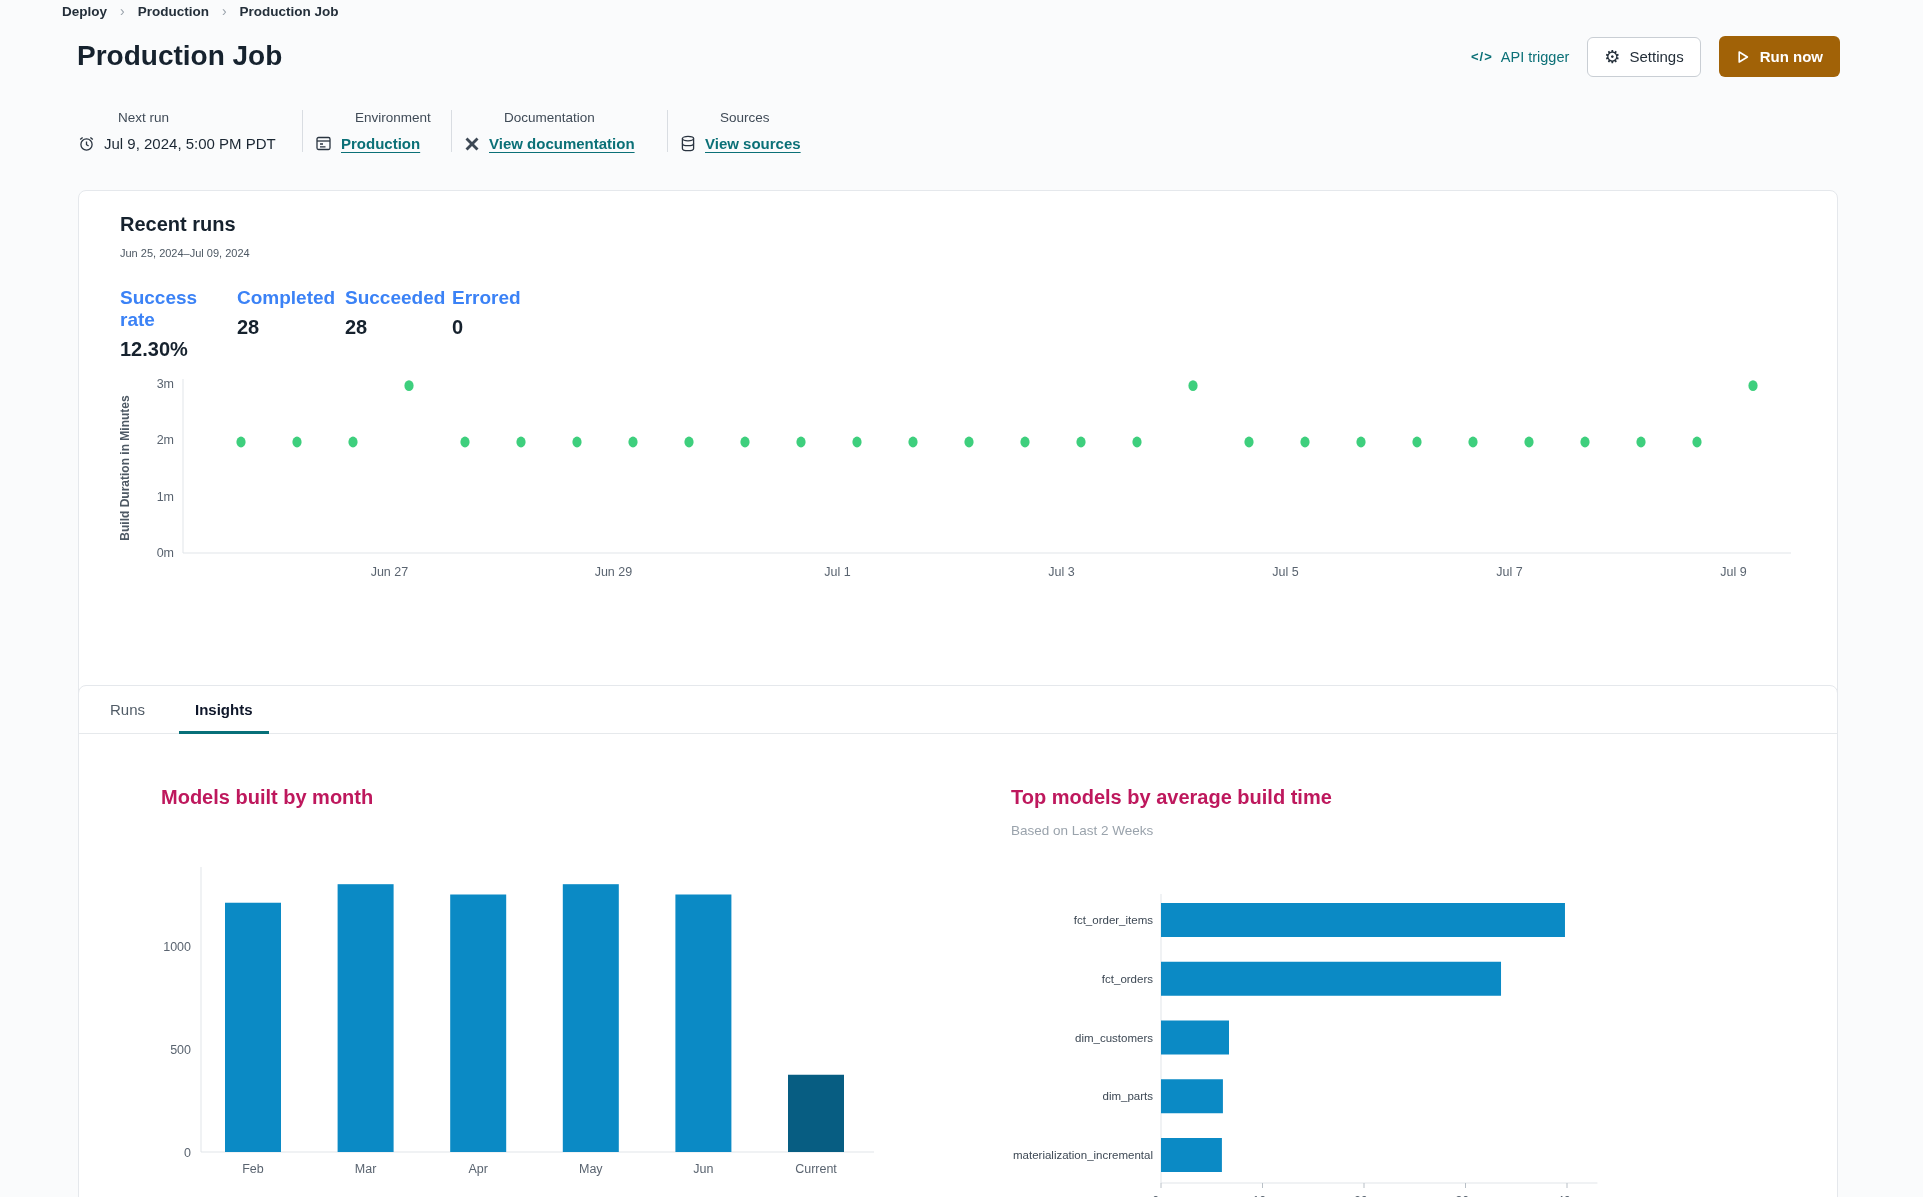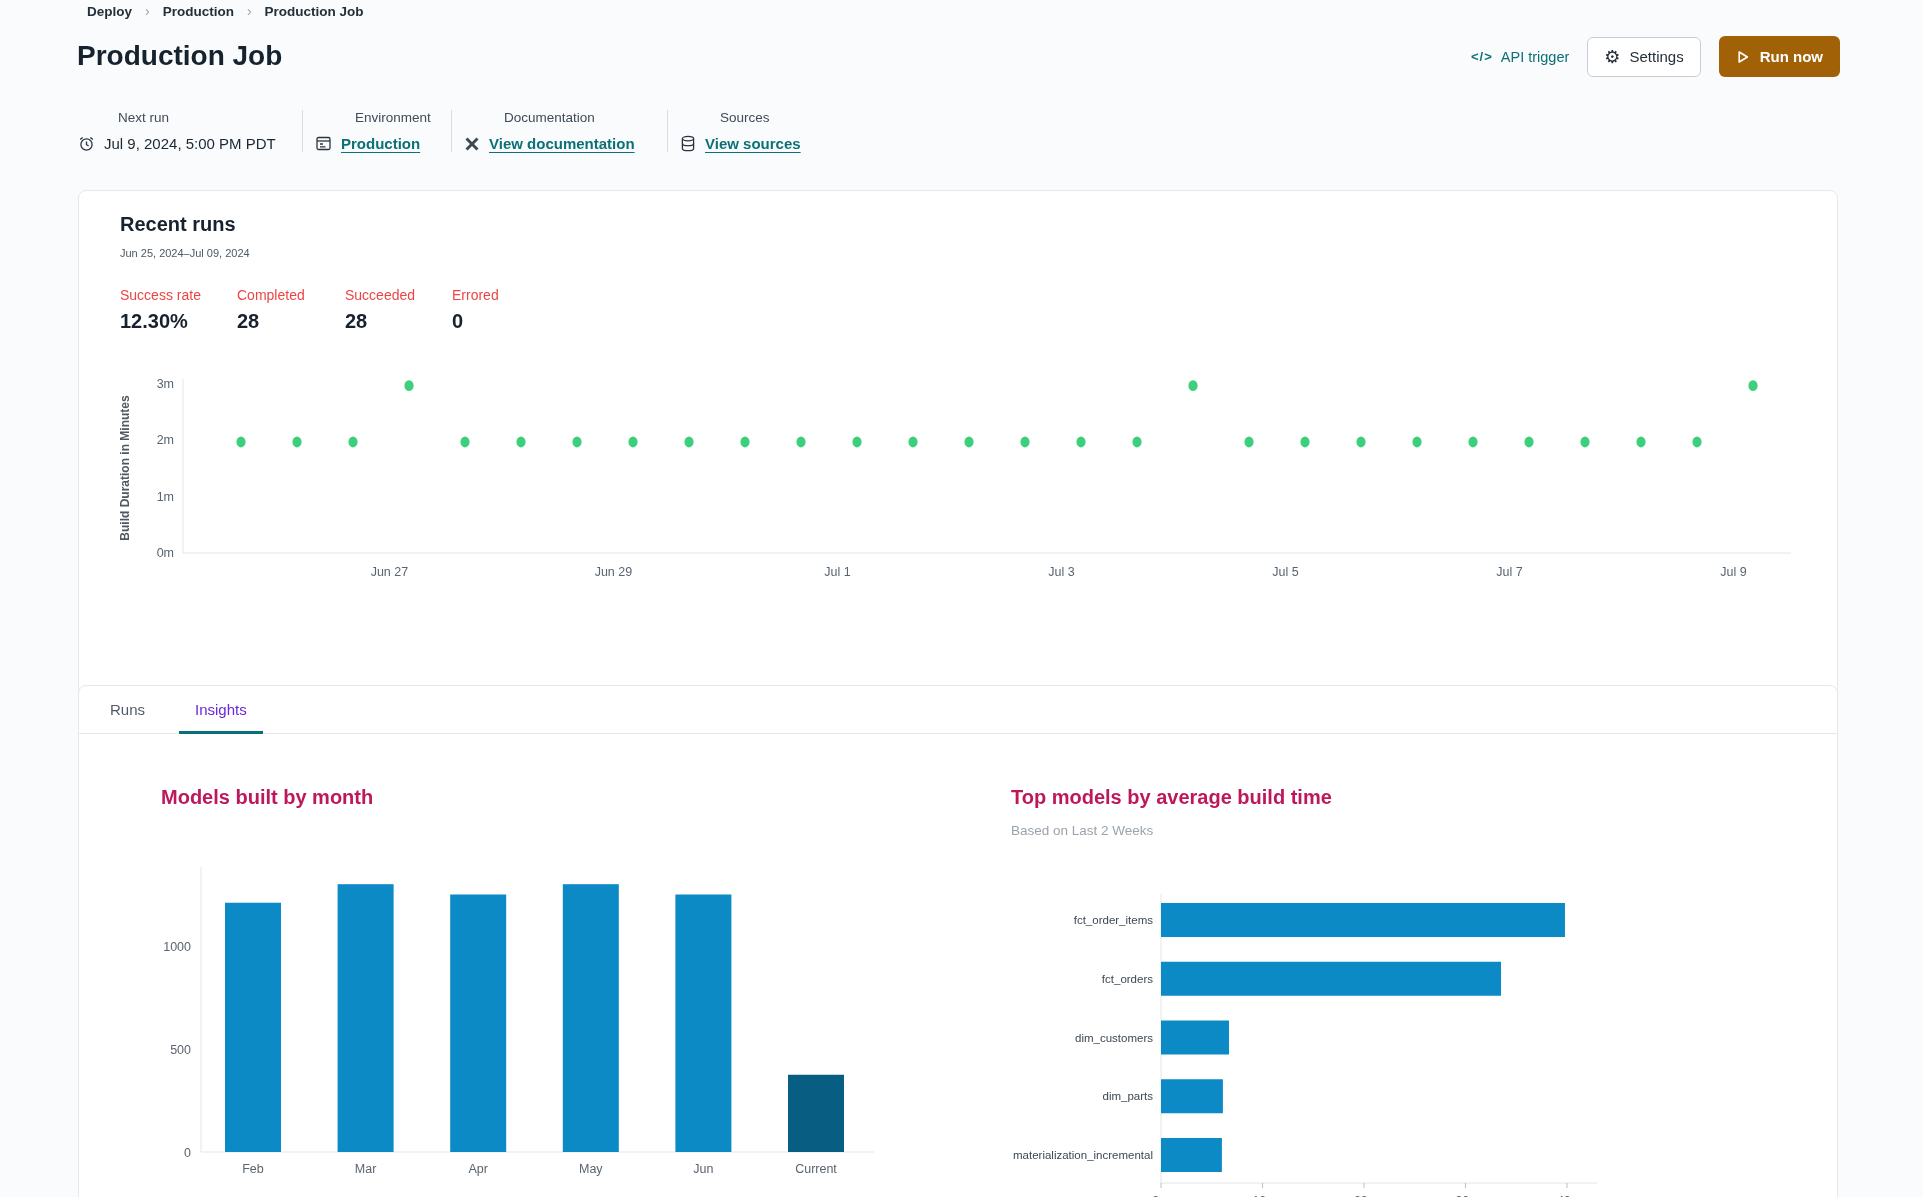--- a/index.html
+++ b/index.html
@@ -1,19 +1,19 @@
 <!DOCTYPE html>
 <html><head>
 <meta charset="utf-8">
 <style>
   html,body{margin:0;padding:0;background:#fafbfc;}
   .screen{position:relative;width:1923px;height:1197px;background:#fafbfc;overflow:hidden;
           font-family:"Liberation Sans",sans-serif;color:#1b2733;}
   
-  .breadcrumb{position:absolute;left:87px;top:3px;display:flex;align-items:center;gap:13px;
+  .breadcrumb{position:absolute;left:62px;top:3px;display:flex;align-items:center;gap:13px;
               font-size:13.5px;font-weight:600;color:#242f3a;}
   .bc-item{cursor:pointer;}
   .bc-sep{color:#9aa3ac;font-weight:400;font-size:14px;}
   .bc-current{font-weight:700;}
   
   .page-title{position:absolute;left:77px;top:40px;margin:0;font-size:28px;font-weight:700;color:#16222e;}
   .header-actions{position:absolute;top:36px;right:83px;display:flex;align-items:center;gap:18px;}
   .api-trigger{display:flex;align-items:center;gap:8px;color:#0b7077;font-size:14.5px;cursor:pointer;}
   .code-icon{font-size:13px;font-weight:700;letter-spacing:1px;}
   .btn-settings{display:flex;align-items:center;gap:9px;background:#fff;border:1px solid #c9ced4;
@@ -32,28 +32,28 @@
   .meta-link{color:#0b7077;font-weight:600;text-decoration:underline;text-underline-offset:3px;cursor:pointer;}
   .micon{display:inline-flex;flex:none;}
   
   .card{position:absolute;left:78px;width:1760px;background:#fff;border:1px solid #e5e8ec;border-radius:8px;box-sizing:border-box;}
   .card-recent{top:190px;height:538px;}
   .card-tabs{top:685px;height:548px;padding-left:7px;}
   .rr-title{position:absolute;left:41px;top:22px;margin:0;font-size:20px;font-weight:700;color:#16222e;}
   .rr-date{position:absolute;left:41px;top:56px;font-size:11px;color:#4d5863;}
   .rr-stats{position:absolute;left:41px;top:96px;display:flex;}
   .stat.s1{width:117px;}.stat.s2{width:108px;}.stat.s3{width:107px;}
-  .stat-label{font-size:14px;color:#ef4444;}
+  .stat-label{font-size:19px;color:#3b82f6;font-weight:bold;}
   .stat-value{margin-top:7px;font-size:20px;font-weight:700;color:#16222e;}
   #scatter-chart{position:absolute;left:0;top:180px;}
   
   .tabbar{position:absolute;left:0;top:0;width:100%;height:48px;border-bottom:1px solid #e6e9ec;
           display:flex;align-items:stretch;padding-left:15px;box-sizing:border-box;}
   .tab{position:relative;display:flex;align-items:center;padding:0 16px;font-size:15px;color:#515c67;cursor:pointer;}
-  .tab.active{color:#6d28d9;font-weight:400;margin-left:18px;}
+  .tab.active{color:#0f172a;font-weight:700;margin-left:18px;}
   .tab.active::after{content:"";position:absolute;left:0;right:0;bottom:-1px;height:3px;background:#077079;}
   
   .chart-title{position:absolute;top:100px;margin:0;font-size:20px;font-weight:700;color:#be185d;}
   .ct-left{left:82px;}.ct-right{left:932px;}
   .chart-subtitle{position:absolute;left:932px;top:137px;font-size:13.5px;color:#9aa3ac;}
   #months-chart{position:absolute;left:0;top:160px;}
   #topmodels-chart{position:absolute;left:900px;top:160px;}
   svg text{font-family:"Liberation Sans",sans-serif;}
 </style>
 </head>

